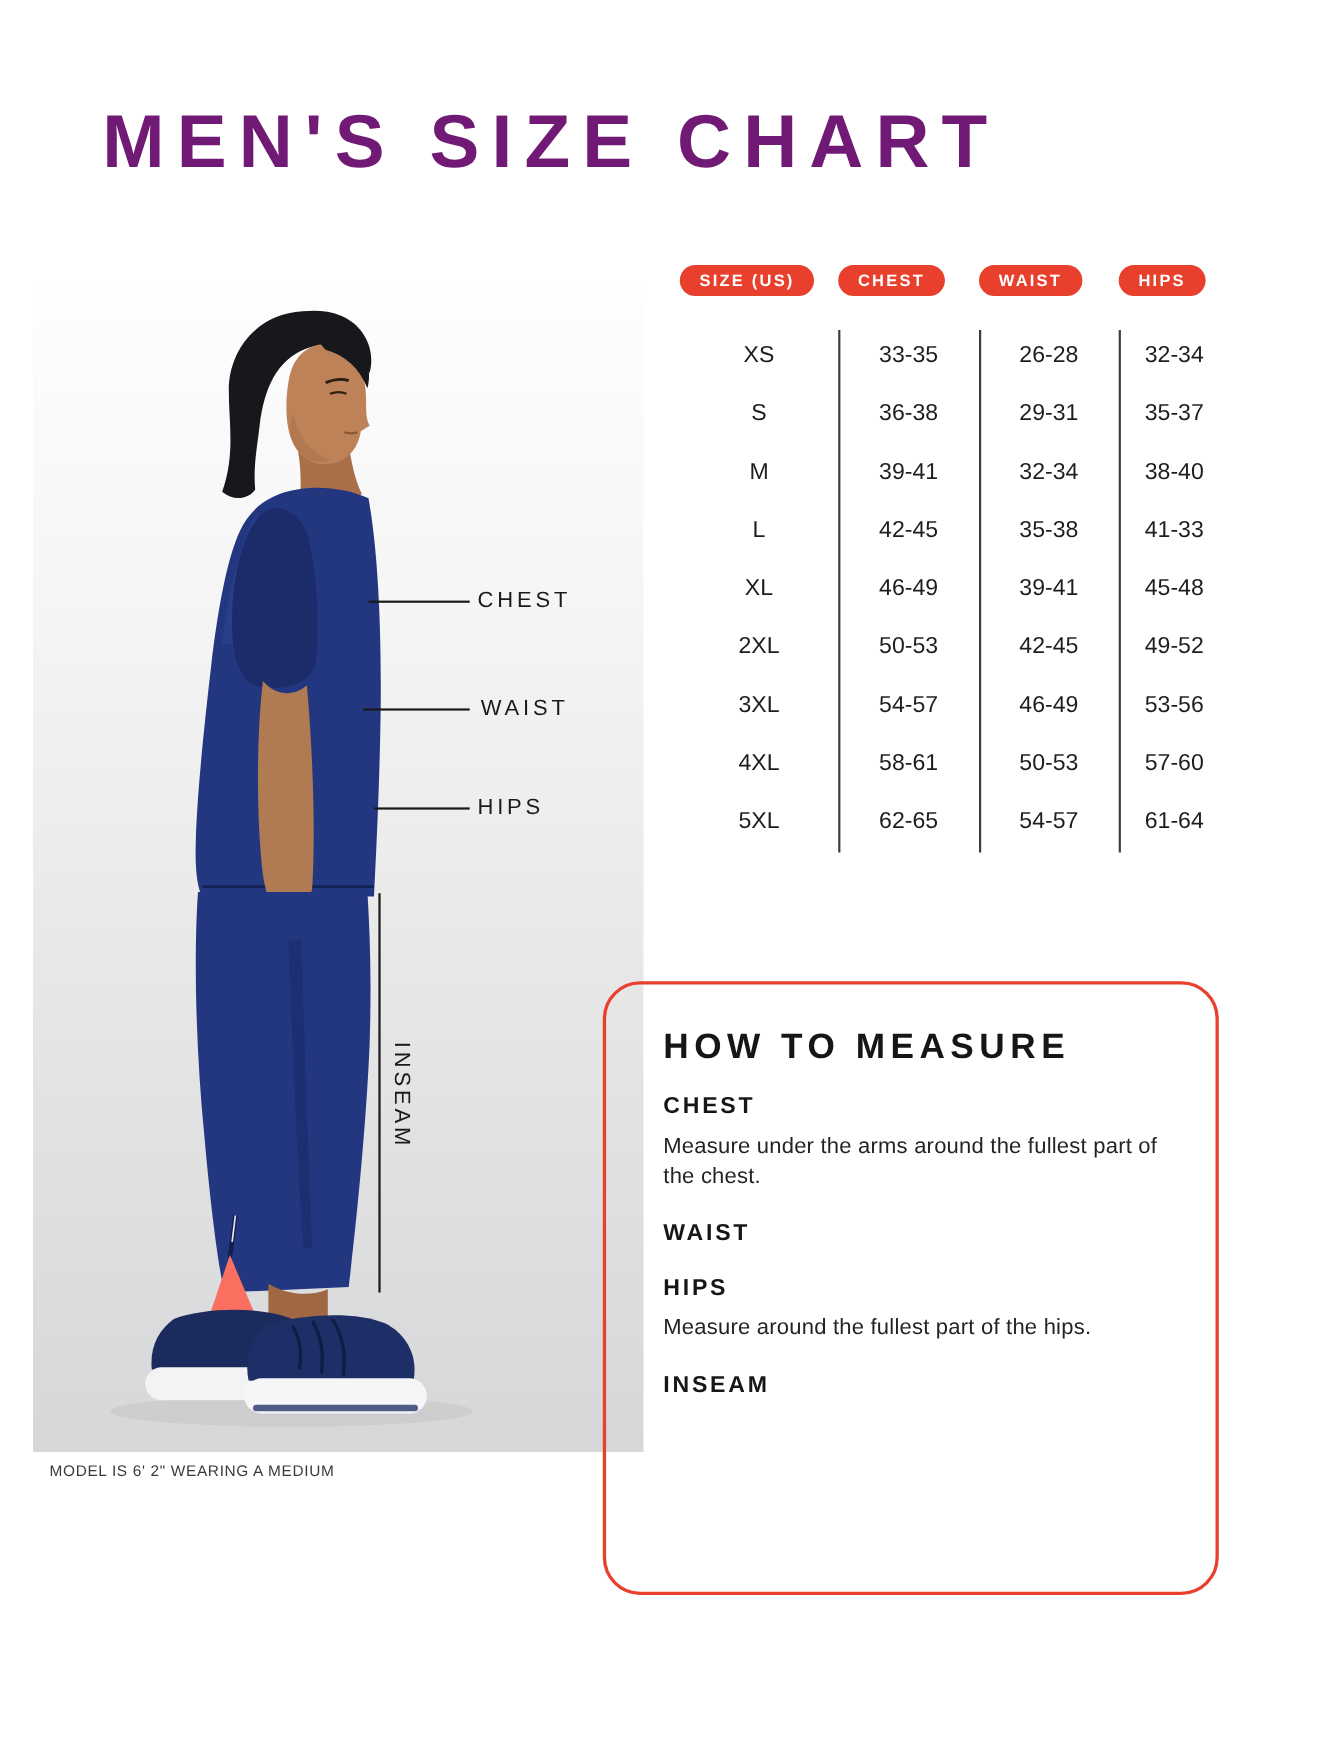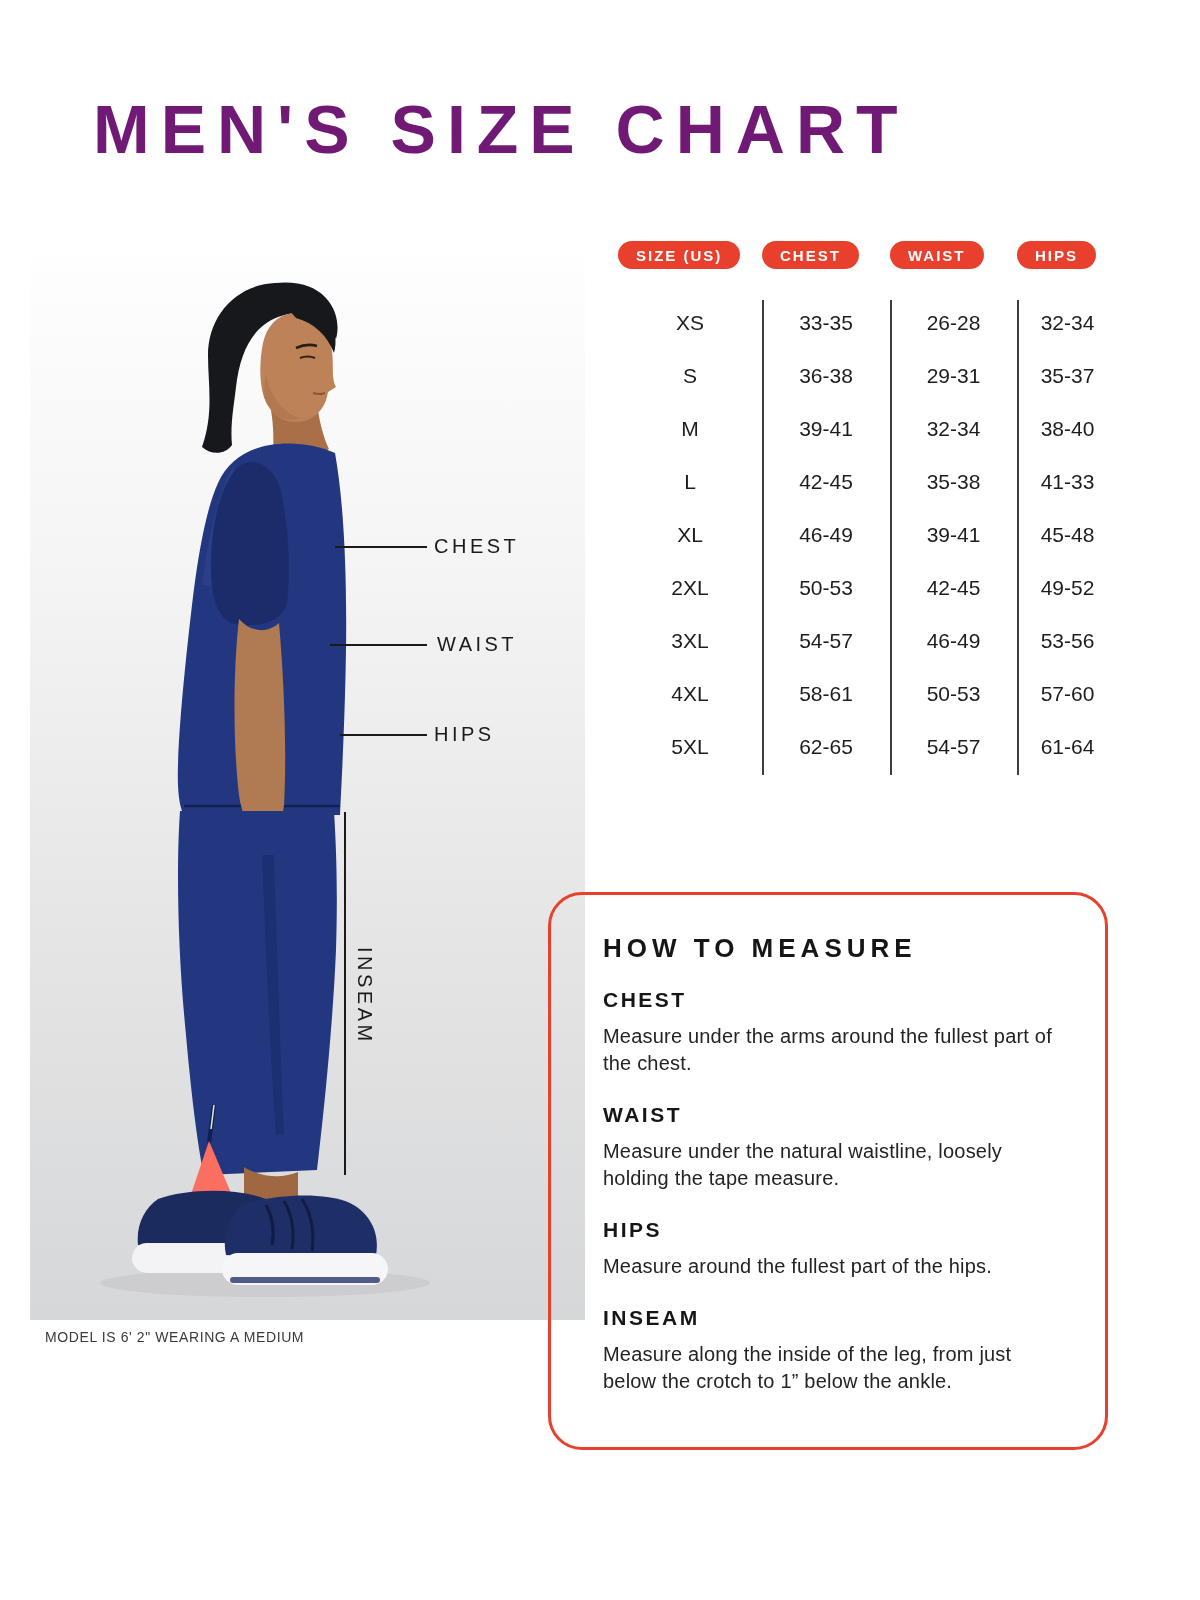--- a/index.html
+++ b/index.html
@@ -88,21 +88,21 @@
 
   
   .measure-box {
     position: absolute; left: 548px; top: 892px;
     width: 560px; height: 558px;
     border: 3px solid #E8402C; border-radius: 34px;
     padding: 38px 36px 0 52px;
     background: transparent;
   }
   .measure-box h2 {
-    font-size: 26px; font-weight: 700; letter-spacing: 5px; color: #161616;
+    font-size: 32px; font-weight: 700; letter-spacing: 5px; color: #161616;
   }
   .measure-section { margin-top: 26px; }
   .measure-section:first-of-type { margin-top: 24px; }
   .measure-section h3 {
     font-size: 21px; font-weight: 700; letter-spacing: 2.5px; color: #161616;
     margin-bottom: 11px;
   }
   .measure-section p {
     font-size: 20px; line-height: 27px; color: #232323;
     width: 452px; letter-spacing: 0.2px;
@@ -278,27 +278,25 @@
   <div class="measure-box">
     <h2>HOW TO MEASURE</h2>
 
     <div class="measure-section">
       <h3>CHEST</h3>
       <p>Measure under the arms around the fullest part of the chest.</p>
     </div>
 
     <div class="measure-section">
       <h3>WAIST</h3>
-      <p>Measure under the natural waistline, loosely holding the tape measure.</p>
     </div>
 
     <div class="measure-section">
       <h3>HIPS</h3>
       <p>Measure around the fullest part of the hips.</p>
     </div>
 
     <div class="measure-section">
       <h3>INSEAM</h3>
-      <p>Measure along the inside of the leg, from just below the crotch to 1” below the ankle.</p>
     </div>
   </div>
 
 </div>
 
 </body></html>

